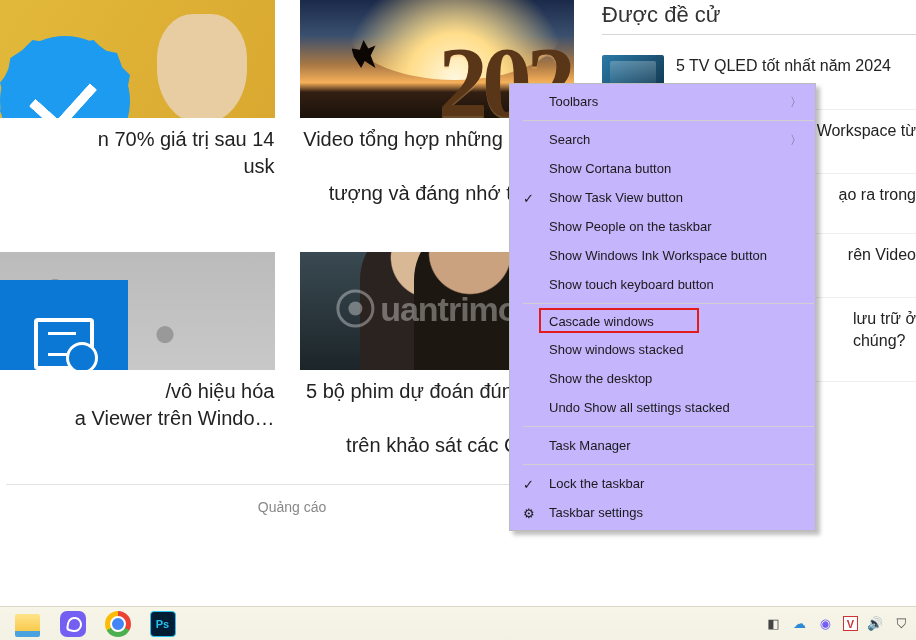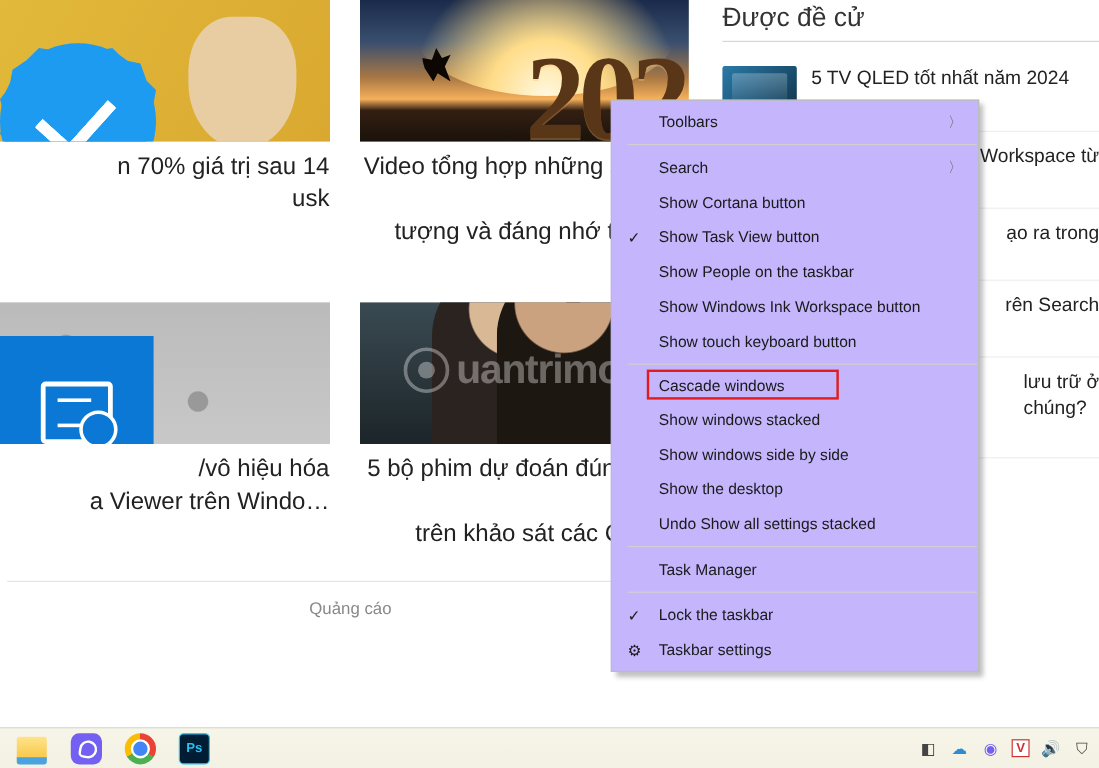--- a/index.html
+++ b/index.html
@@ -96,21 +96,21 @@
 
 .taskbar {
   position:absolute; left:0; bottom:0; width:100%; height:34px;
   background:linear-gradient(#f7f5e8,#f3f1e3);
   border-top:1px solid #d8d6c6;
   display:flex; align-items:center; justify-content:space-between;
   padding:0 6px 0 14px;
 }
 .tb-left { display:flex; align-items:center; gap:18px; }
 .tb-right { display:flex; align-items:center; gap:9px; }
-.tb-ic { width:27px; height:27px; display:flex; align-items:center; justify-content:flex-start; font-size:15px; }
+.tb-ic { width:27px; height:27px; display:flex; align-items:center; justify-content:center; font-size:15px; }
 .ic-explorer { width:25px; height:20px; background:linear-gradient(#ffe38a,#f7c542); border-radius:2px 2px 0 0; position:relative; }
 .ic-explorer::before { content:""; position:absolute; left:0; bottom:-3px; width:25px; height:6px; background:#4aa3df; border-radius:0 0 2px 2px; }
 .ic-viber { width:26px; height:26px; background:#7360f2; border-radius:7px; position:relative; }
 .ic-viber::after { content:""; position:absolute; left:7px; top:6px; width:11px; height:11px; border:2px solid #fff; border-radius:50% 50% 50% 4px; transform:rotate(10deg); }
 .ic-chrome { width:26px; height:26px; border-radius:50%; background:conic-gradient(#ea4335 0 120deg,#4caf50 120deg 240deg,#fbbc05 240deg 360deg); position:relative; }
 .ic-chrome::before { content:""; position:absolute; left:50%; top:50%; width:12px; height:12px; background:#4285f4; border:2.5px solid #fff; border-radius:50%; transform:translate(-50%,-50%); }
 .ic-ps { width:26px; height:26px; background:#001d33; border:1px solid #25c1f2; border-radius:4px; color:#25c1f2; font-size:11px; font-weight:700; display:flex; align-items:center; justify-content:center; }
 .tray-ic { font-size:13px; color:#444; width:17px; text-align:center; }
 .tray-v { width:15px; height:15px; background:#fff; border:1px solid #c33; color:#c33; font-size:11px; font-weight:700; display:flex; align-items:center; justify-content:center; }
 .page-wrap { position:relative; width:916px; height:606px; overflow:hidden; }
@@ -181,21 +181,21 @@
       <div class="sb-thumb"></div>
       <div class="sb-title">5 TV QLED tốt nhất năm 2024</div>
     </div>
     <div class="sb-item partial" style="justify-content:flex-end; height:64px;">
       <div class="sb-title">Workspace từ</div>
     </div>
     <div class="sb-item partial" style="justify-content:flex-end; height:60px;">
       <div class="sb-title">ạo ra trong</div>
     </div>
     <div class="sb-item partial" style="justify-content:flex-end; height:64px;">
-      <div class="sb-title">rên Search</div>
+      <div class="sb-title">rên Video</div>
     </div>
     <div class="sb-item partial" style="justify-content:flex-end; height:84px;">
       <div class="sb-title" style="white-space:pre-line">lưu trữ ở
  chúng?</div>
     </div>
 
   </div>
 
 </div>
 </div>
@@ -217,21 +217,20 @@
   </div>
   <div class="ctx-item"><span>Show People on the taskbar</span></div>
   <div class="ctx-item"><span>Show Windows Ink Workspace button</span></div>
   <div class="ctx-item"><span>Show touch keyboard button</span></div>
   <div class="ctx-sep"></div>
   <div class="ctx-item hiwrap">
     <span>Cascade windows</span>
     <div class="ctx-highlight-box"></div>
   </div>
   <div class="ctx-item"><span>Show windows stacked</span></div>
-  <div class="ctx-item"><span>Show windows side by side</span></div>
   <div class="ctx-item"><span>Show the desktop</span></div>
   <div class="ctx-item"><span>Undo Show all settings stacked</span></div>
   <div class="ctx-sep"></div>
   <div class="ctx-item"><span>Task Manager</span></div>
   <div class="ctx-sep"></div>
   <div class="ctx-item">
     <span class="ctx-check">✓</span>
     <span>Lock the taskbar</span>
   </div>
   <div class="ctx-item">

